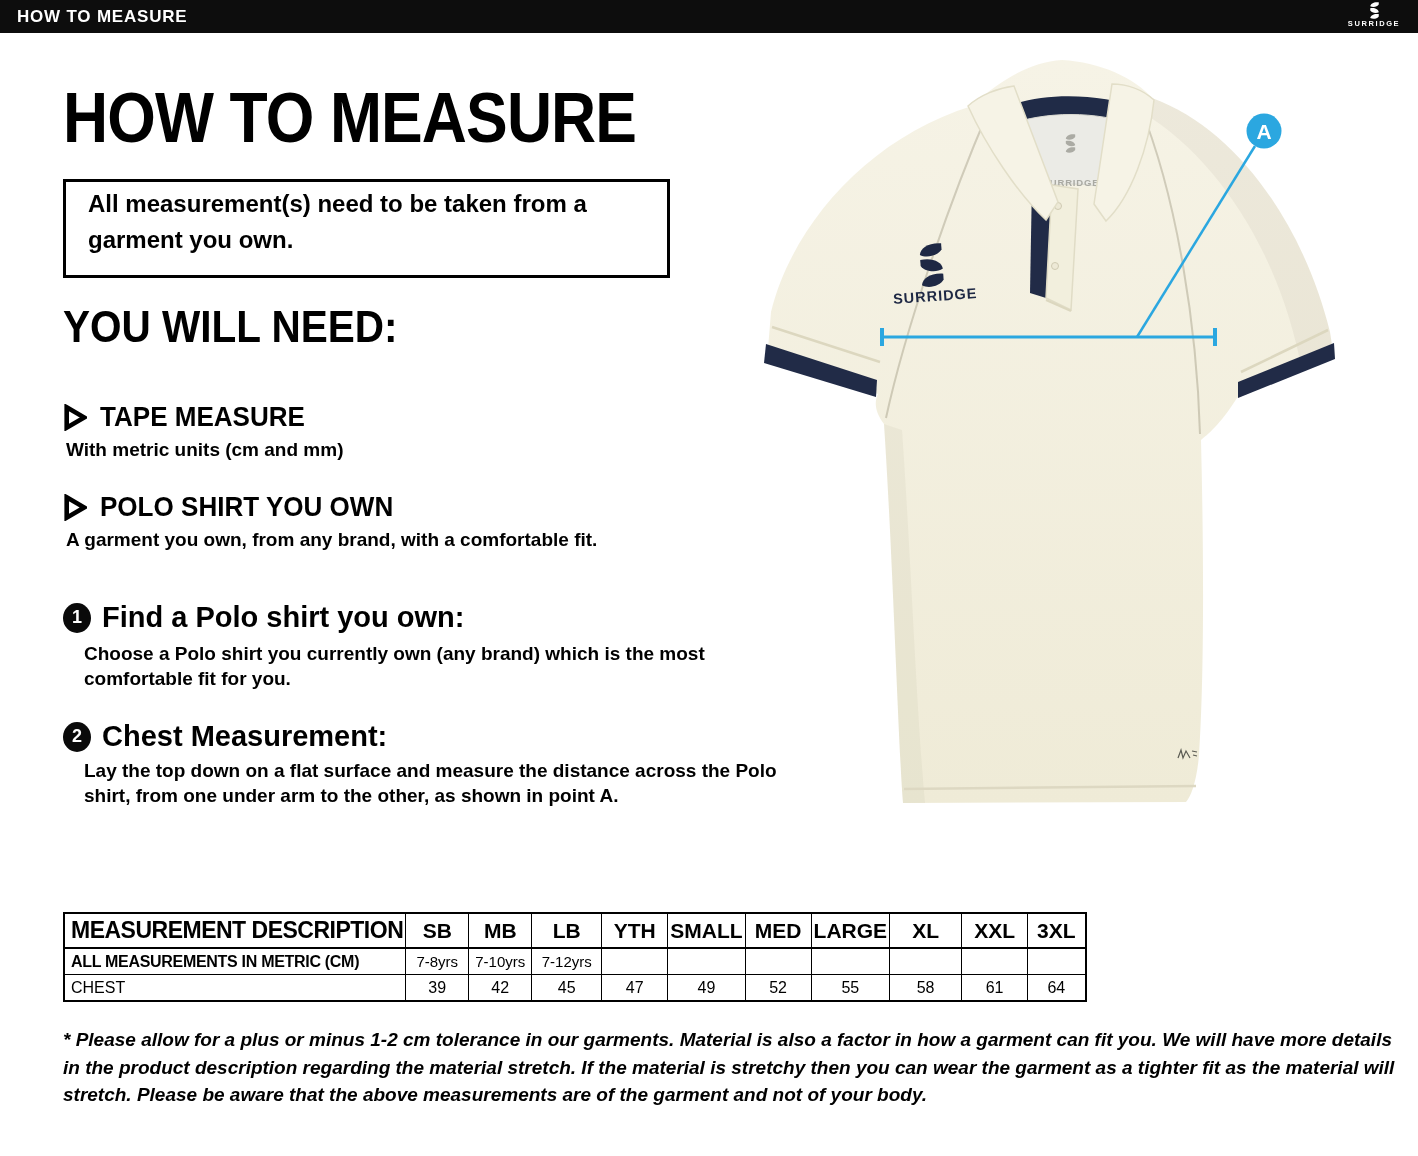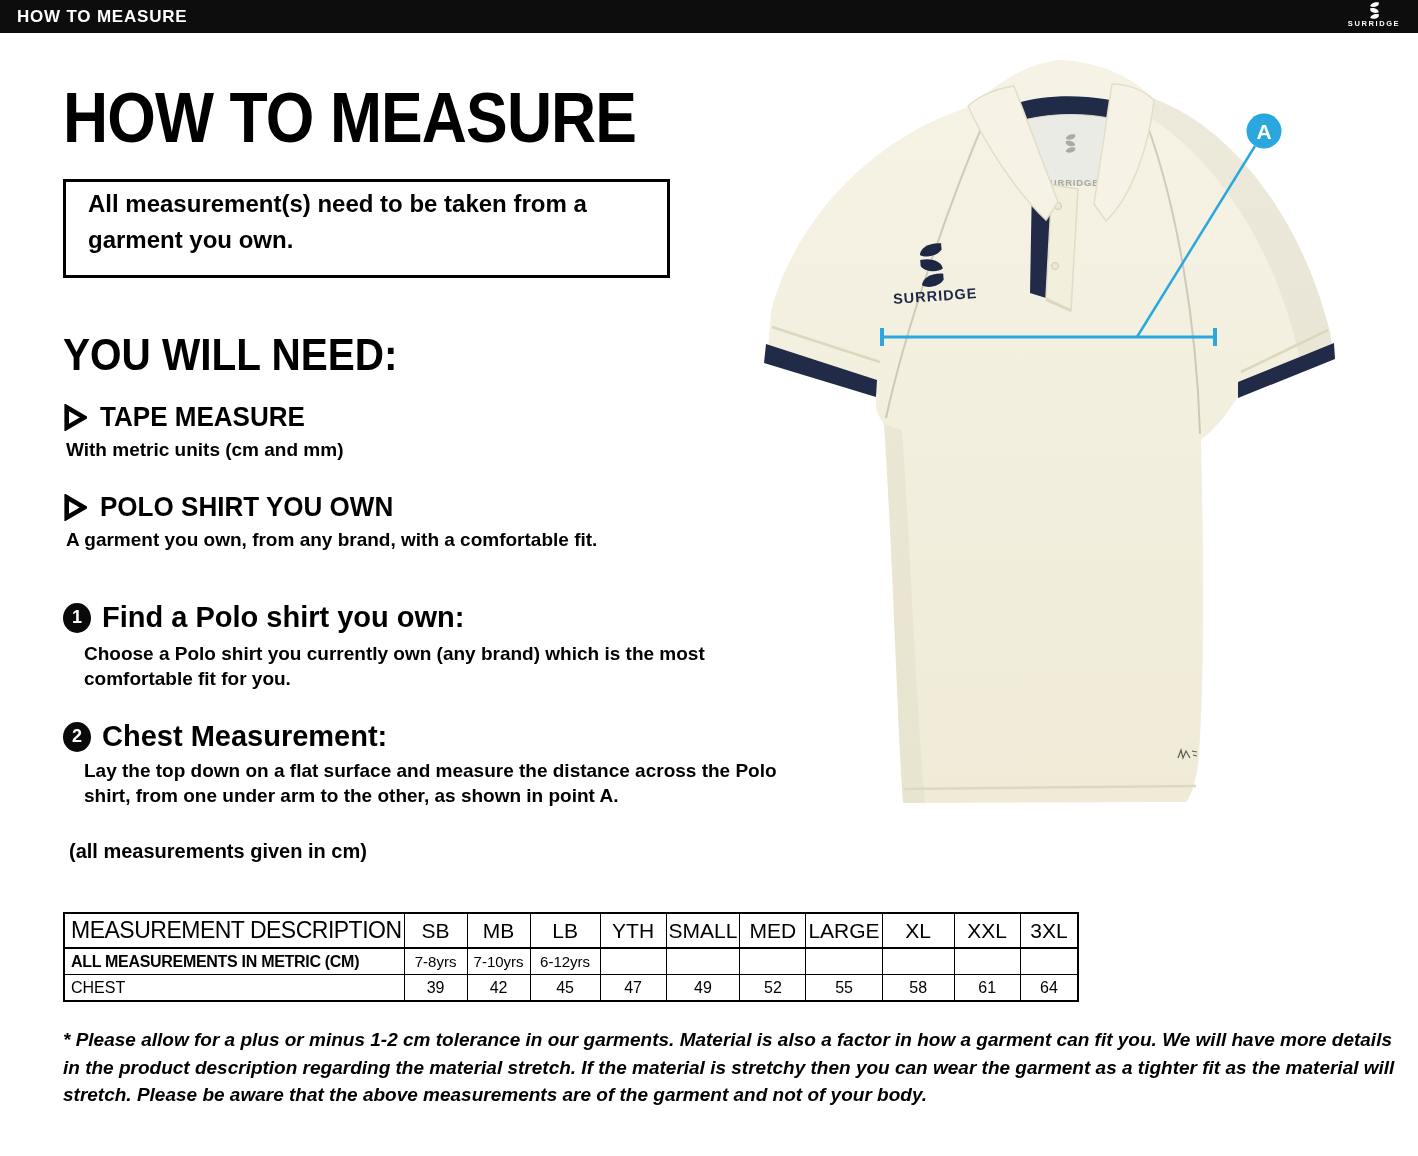--- a/index.html
+++ b/index.html
@@ -14,41 +14,41 @@
   .topbar-brand span{display:block;color:#fff;font-size:7.5px;font-weight:bold;
     letter-spacing:1.6px;margin-top:0px;}
   
   .cx{display:inline-block;transform:scaleX(.88);transform-origin:0 50%;white-space:nowrap;}
   
   .h1{position:absolute;left:63px;top:82px;font-size:71px;font-weight:bold;
       letter-spacing:-1px;line-height:1;}
   .note-box{position:absolute;left:63px;top:179px;width:607px;box-sizing:border-box;
       border:3px solid #000;padding:4px 20px 17px 22px;
       font-size:24px;font-weight:bold;line-height:1.5;}
-  .h2{position:absolute;left:63px;top:332px;font-size:45px;font-weight:bold;line-height:1;}
+  .h2{position:absolute;left:63px;top:304px;font-size:45px;font-weight:bold;line-height:1;}
   .need-item{position:absolute;left:63px;display:flex;align-items:center;gap:13px;}
   .need-item .tri{width:24px;height:27px;flex:0 0 auto;}
   .need-label{font-size:28px;font-weight:bold;letter-spacing:0;}
   .need-desc{position:absolute;left:66px;font-size:19px;font-weight:bold;line-height:1.3;}
   .step-head{position:absolute;left:63px;display:flex;align-items:center;gap:11px;}
   .badge{width:28px;height:30px;border-radius:50%;background:#0a0a0a;color:#fff;
       font-size:18px;font-weight:bold;display:flex;align-items:center;justify-content:center;
       flex:0 0 auto;}
   .step-title{font-size:29px;font-weight:bold;}
   .step-desc{position:absolute;left:63px;width:695px;font-size:19px;font-weight:bold;
       line-height:1.32;margin-left:21px;}
   .sc-row{position:absolute;left:63px;top:840px;display:flex;align-items:baseline;}
   .sc-title{font-size:47px;font-weight:bold;line-height:1;}
   .sc-sub{font-size:20px;font-weight:bold;margin-left:6px;}
   
   .size-table{position:absolute;left:63px;top:912px;border-collapse:collapse;
       table-layout:fixed;}
   .size-table th,.size-table td{border:1.5px solid #000;overflow:hidden;
       white-space:nowrap;text-align:center;padding:0 2px;}
-  .size-table thead th{font-size:21px;font-weight:normal;height:33px;border-bottom:2.5px solid #000;margin-top:27px;}
+  .size-table thead th{font-size:21px;font-weight:bold;height:33px;border-bottom:2.5px solid #000;margin-top:27px;}
   .size-table thead th.desc{font-size:23px;text-align:left;padding-left:6px;letter-spacing:-.5px;}
   .size-table td{height:25px;font-size:16px;}
   .size-table tr.r1 td{font-size:15px;}
   .size-table tr.r1 td.lbl{font-weight:bold;font-size:16px;letter-spacing:-.3px;}
   .size-table td.lbl{text-align:left;padding-left:6px;margin-top:42px;}
   .size-table{border:2.5px solid #000;}
   
   .footnote{position:absolute;left:63px;top:1026px;width:1335px;
       font-size:19px;font-weight:bold;font-style:italic;line-height:1.45;}
   
@@ -107,21 +107,20 @@
 </div>
 <div class="step-desc" style="top:641px">Choose a Polo shirt you currently own (any brand) which is the most comfortable fit for you.</div>
 
 <div class="step-head" style="top:720px">
   <div class="badge">2</div>
   <div class="step-title">Chest Measurement:</div>
 </div>
 <div class="step-desc" style="top:758px">Lay the top down on a flat surface and measure the distance across the Polo shirt, from one under arm to the other, as shown in point A.</div>
 
 <div class="sc-row">
-  <span class="sc-sub">(all measurements given in cm)</span>
 </div>
 
 <table class="size-table">
   <colgroup>
     <col style="width:292px">
       <col style="width:63px">
       <col style="width:63px">
       <col style="width:70px">
     <col style="width:66px">
       <col style="width:69px">
@@ -144,21 +143,21 @@
       <th>XL</th>
       <th>XXL</th>
       <th>3XL</th>
     </tr>
   </thead>
   <tbody>
     <tr class="r1">
       <td class="lbl">ALL MEASUREMENTS IN METRIC (CM)</td>
       <td>7-8yrs</td>
       <td>7-10yrs</td>
-      <td>6-12yrs</td>
+      <td>7-12yrs</td>
       <td></td>
       <td></td>
       <td></td>
       <td></td>
       <td></td>
       <td></td>
       <td></td>
     </tr>
     <tr class="r2">
       <td class="lbl">CHEST</td>

